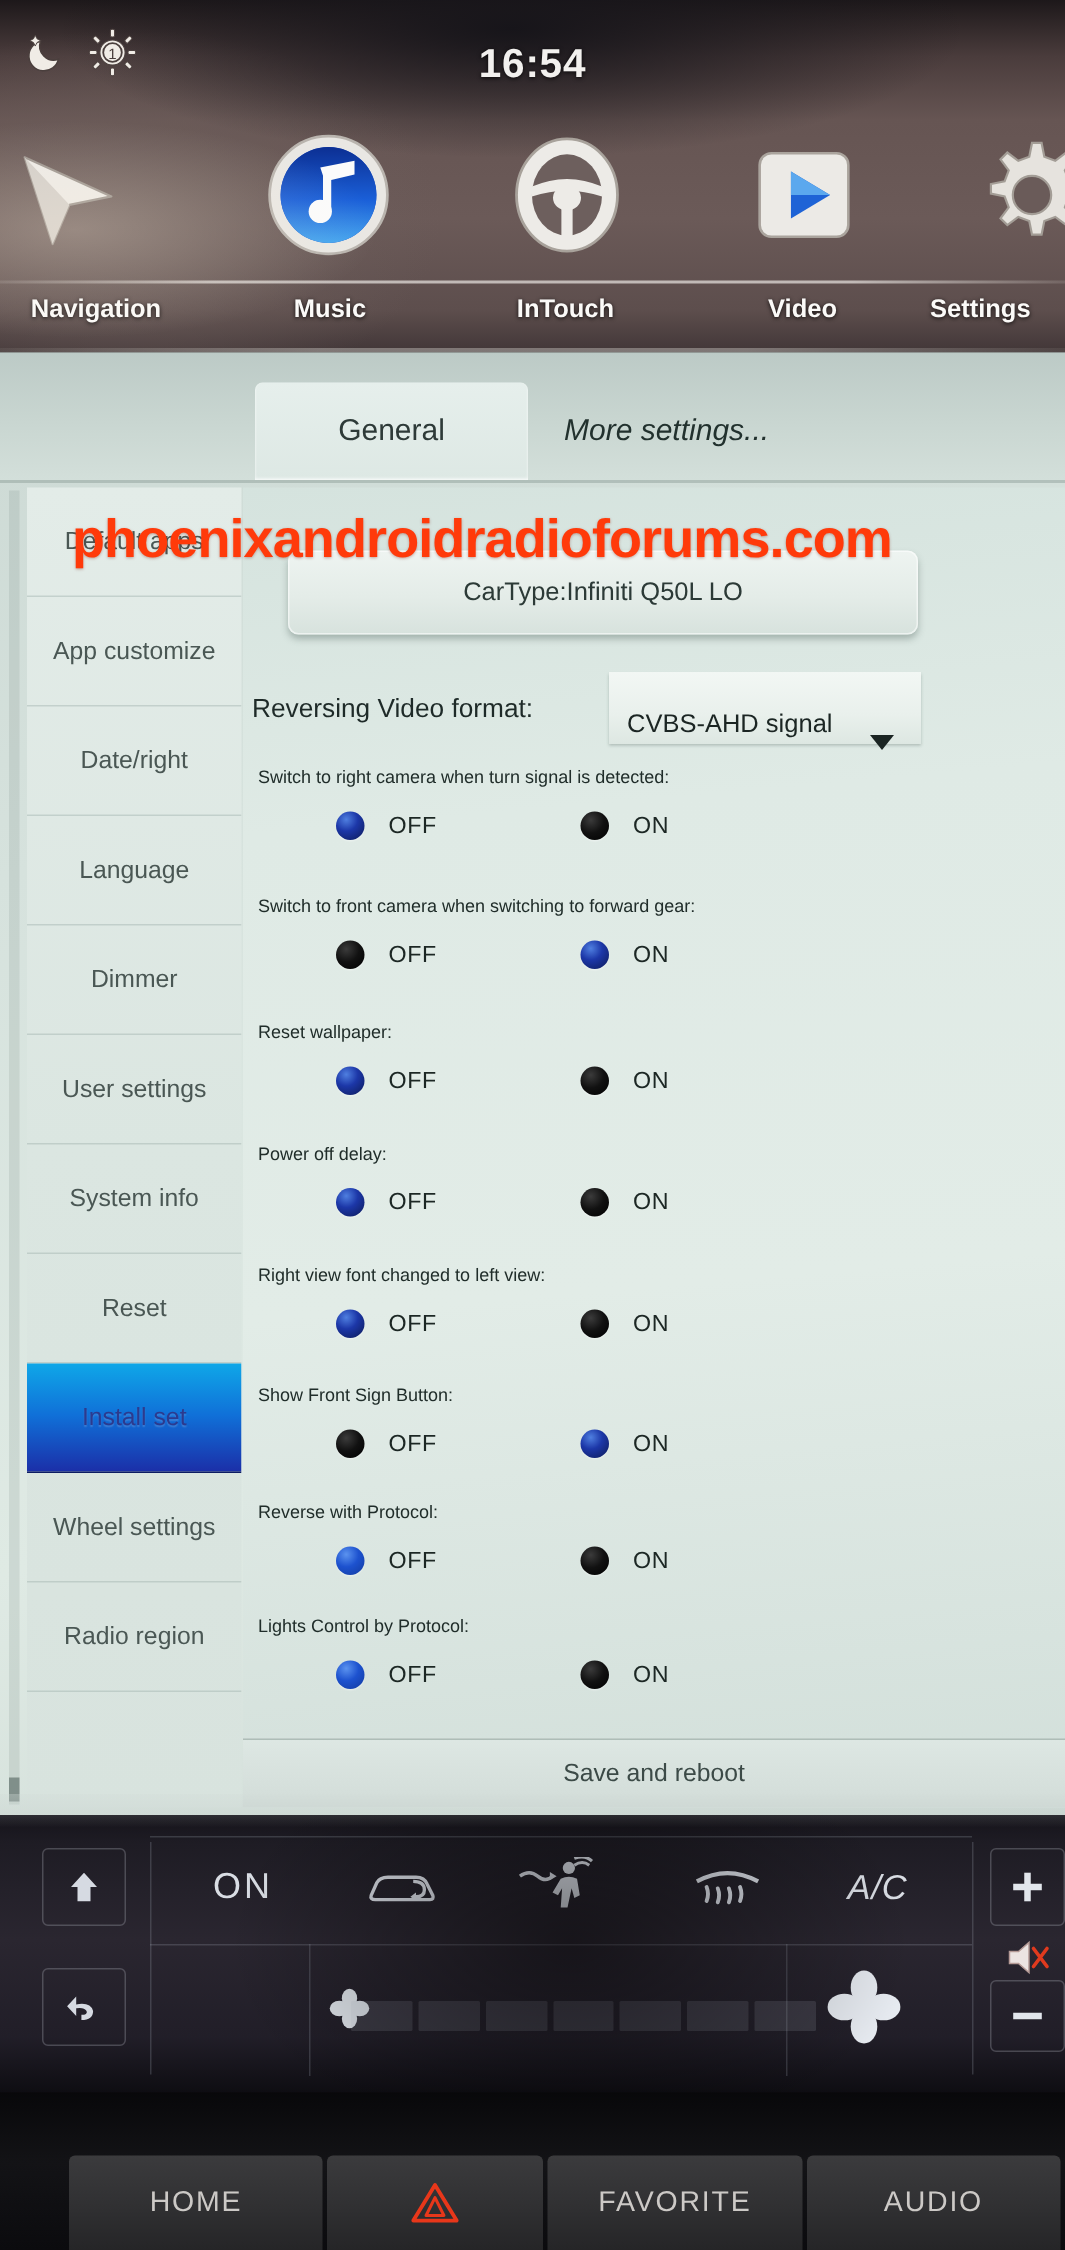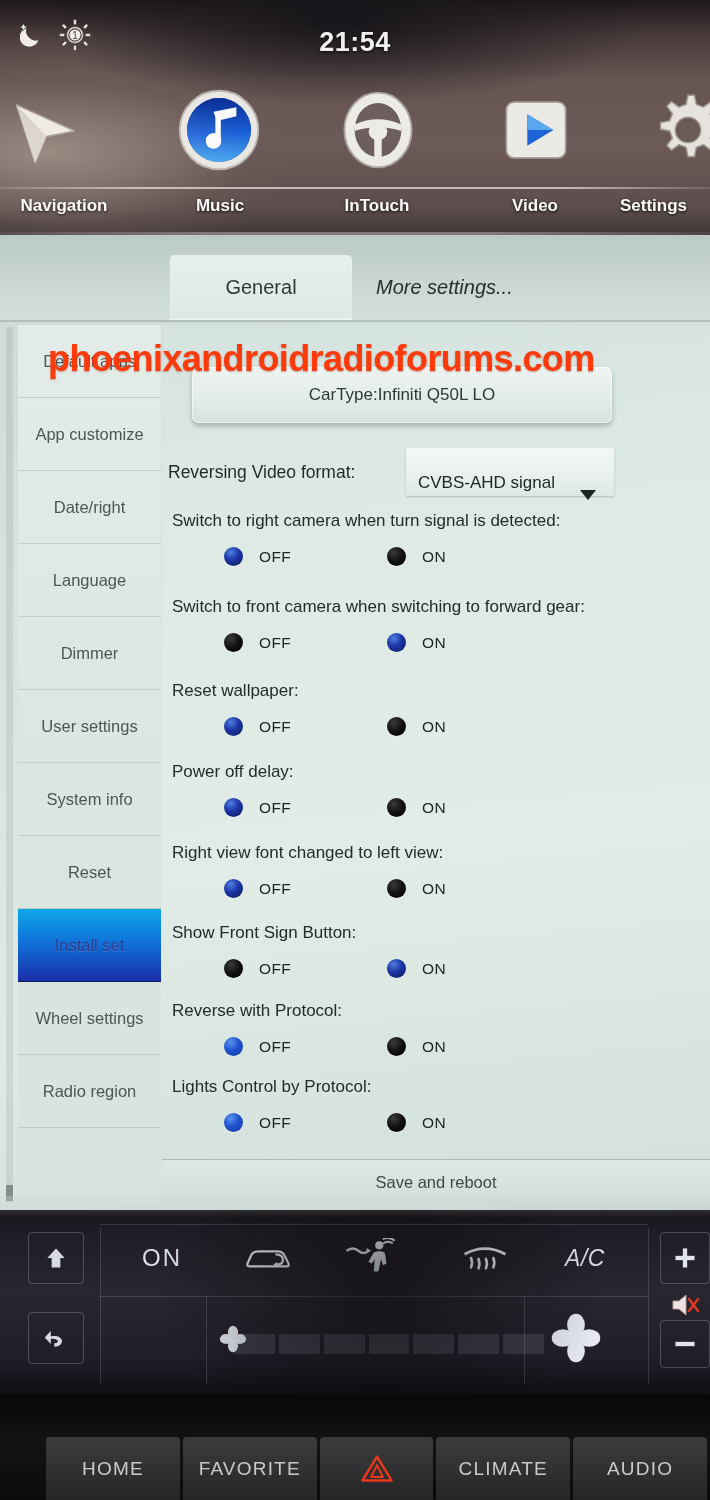--- a/index.html
+++ b/index.html
@@ -135,21 +135,21 @@
     box-shadow: 0 1px 2px rgba(60,80,75,.3);
   }
   .dropdown span { font-size: 17px; color: #1b2523; margin-top: 22px; }
   .dd-caret {
     position: absolute; right: 18px; top: 20px;
     width: 0; height: 0; border-left: 8px solid transparent;
     border-right: 8px solid transparent; border-top: 10px solid #1b2523;
   }
 
   .setting { position: absolute; left: 10px; width: 535px; }
-  .setting .q { font-size: 17px; color: #202d2a; white-space: nowrap; }
+  .setting .q { font-size: 12px; color: #202d2a; white-space: nowrap; }
   .opts { margin-top: 16px; display: flex; align-items: center; }
   .opt { display: flex; align-items: center; }
   .opt.first { margin-left: 52px; width: 163px; }
   .radio {
     width: 19px; height: 19px; border-radius: 50%; flex: 0 0 19px;
     background: radial-gradient(circle at 36% 30%, #3b3b3b 0%, #111 48%, #000 100%);
     box-shadow: 0 1px 1px rgba(255,255,255,.35);
   }
   .radio.on {
     background: radial-gradient(circle at 36% 28%, #4f7fe0 0%, #1c37a8 42%, #0d1a56 100%);
@@ -253,21 +253,21 @@
           <rect x="5" y="5.9" width="2.8" height="5" rx="1" transform="rotate(-45 6.4 8.4)"></rect>
           <rect x="26.2" y="5.9" width="2.8" height="5" rx="1" transform="rotate(45 27.6 8.4)"></rect>
           <rect x="5" y="23.1" width="2.8" height="5" rx="1" transform="rotate(45 6.4 25.6)"></rect>
           <rect x="26.2" y="23.1" width="2.8" height="5" rx="1" transform="rotate(-45 27.6 25.6)"></rect>
         </g>
         <circle cx="17" cy="17" r="6.2" fill="none" stroke="#4a3f3d" stroke-width="1.2"></circle>
         <text x="17" y="21.3" text-anchor="middle" font-size="10" font-family="Liberation Sans, sans-serif" fill="#4a3f3d">1</text>
       </svg>
     </div>
 
-    <div class="clock">21:54</div>
+    <div class="clock">16:54</div>
 
     <div class="appicons">
 
       <div class="appitem" style="left:-6px">
         <div class="glyph">
           <svg viewBox="0 0 100 90" width="100" height="84">
             <path d="M14 18 L76 46 L46 52 L34 80 Z" fill="#eceae6" stroke="#9a938d" stroke-width="1.6" stroke-linejoin="round"></path>
             <path d="M14 18 L46 52 L34 80 Z" fill="#d2cec9"></path>
           </svg>
         </div>
@@ -599,25 +599,24 @@
       <svg viewBox="0 0 30 30" width="26" height="26">
         <rect x="4" y="12.5" width="22" height="5" fill="#e2e6ec"></rect>
       </svg>
     </div>
   </div>
 
   <div class="hwbar">
 
     <div class="hwinner">
       <div class="hwbtn">HOME</div>
-      <div class="hwbtn">FAVORITE</div>
       <div class="hwbtn hazard">
         <svg viewBox="0 0 40 36" width="34" height="31">
           <path d="M20 4 L37 32 L3 32 Z" fill="none" stroke="#e8371a" stroke-width="3" stroke-linejoin="round"></path>
           <path d="M20 14 L27 28 L13 28 Z" fill="none" stroke="#e8371a" stroke-width="2.4" stroke-linejoin="round"></path>
         </svg>
       </div>
-      <div class="hwbtn">CLIMATE</div>
+      <div class="hwbtn">FAVORITE</div>
       <div class="hwbtn">AUDIO</div>
     </div>
   </div>
 
 </div>
 
 </body></html>

